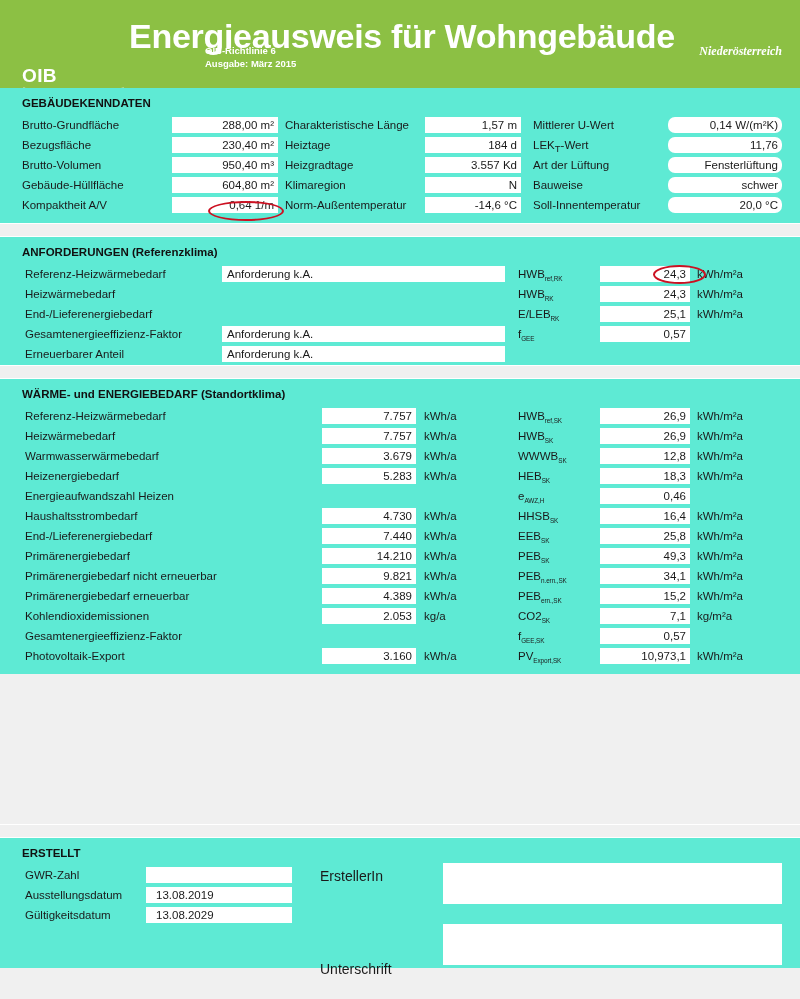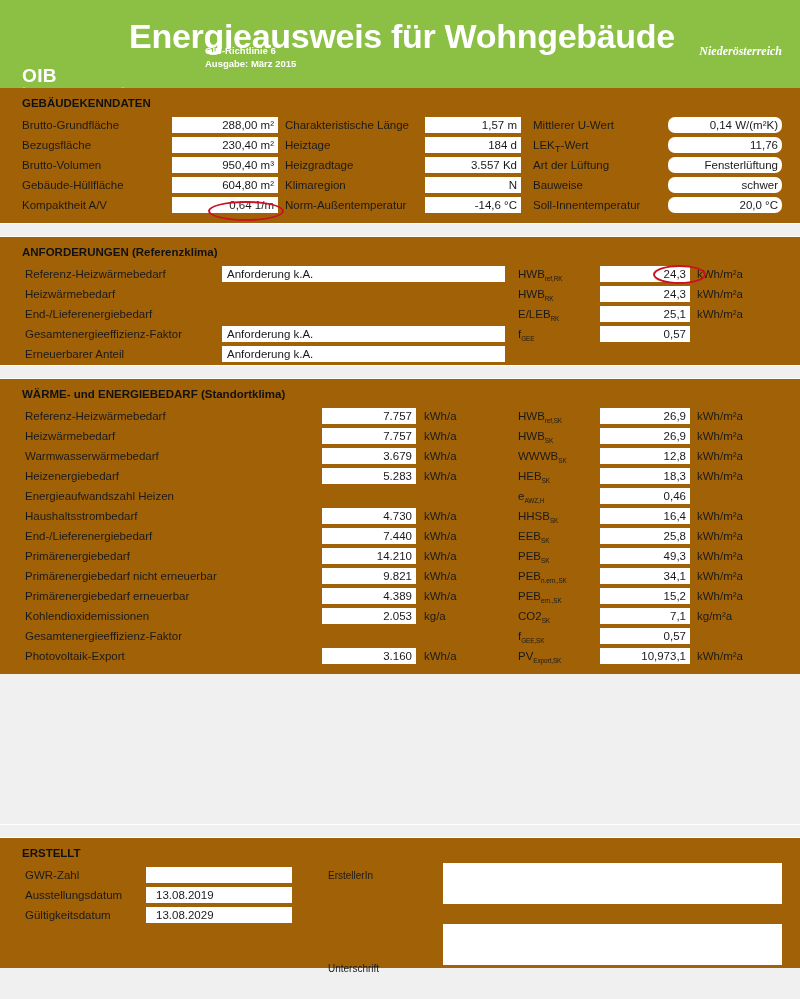--- a/index.html
+++ b/index.html
@@ -38,21 +38,21 @@
     position: absolute; left: 205px; top: 44px;
     font-size: 9.5px; font-weight: bold; line-height: 13px;
   }
   .hdr-region {
     position: absolute; right: 18px; top: 44px;
     font-size: 12px; font-weight: bold; font-style: italic;
     font-family: "Liberation Serif", serif;
   }
 
   
-  .section { position: relative; background: #a16207; }
+  .section { position: relative; background: #5eead4; }
   .sec-title {
     font-size: 11.5px; font-weight: bold; color: #111;
     padding: 9px 0 6px 22px;
   }
   .divider { height: 1px; background: #ffffff; margin: 0; }
   .gap { background: #f0f0f0; }
 
   .row {
     position: relative;
     height: 20px;
@@ -115,21 +115,21 @@
   .dm .lbl { left: 25px; }
   .dm .fld { left: 322px; width: 94px; }
   .dm .unit1 { position: absolute; left: 424px; font-size: 11.5px; line-height: 20px; }
   .dm .sym { left: 518px; }
   .dm .fld2 { position: absolute; left: 600px; width: 90px; height: 16px; top: 2px; background:#fff; text-align: right; padding-right: 4px; line-height: 16px; }
   .dm .unit { left: 697px; }
 
   
   .er .lbl { left: 25px; }
   .er .fld { left: 146px; width: 146px; text-align: left; padding-left: 10px; }
-  .er .lbl2 { position: absolute; left: 328px; font-size: 10px; line-height: 20px; }
+  .er .lbl2 { position: absolute; left: 320px; font-size: 14px; line-height: 20px; }
   .bigbox { position: absolute; background: #ffffff; }
 
   .empty-space { background: #f0f0f0; }
 </style>
 </head>
 <body>
 
 <div class="page">
 
   <div class="header">

